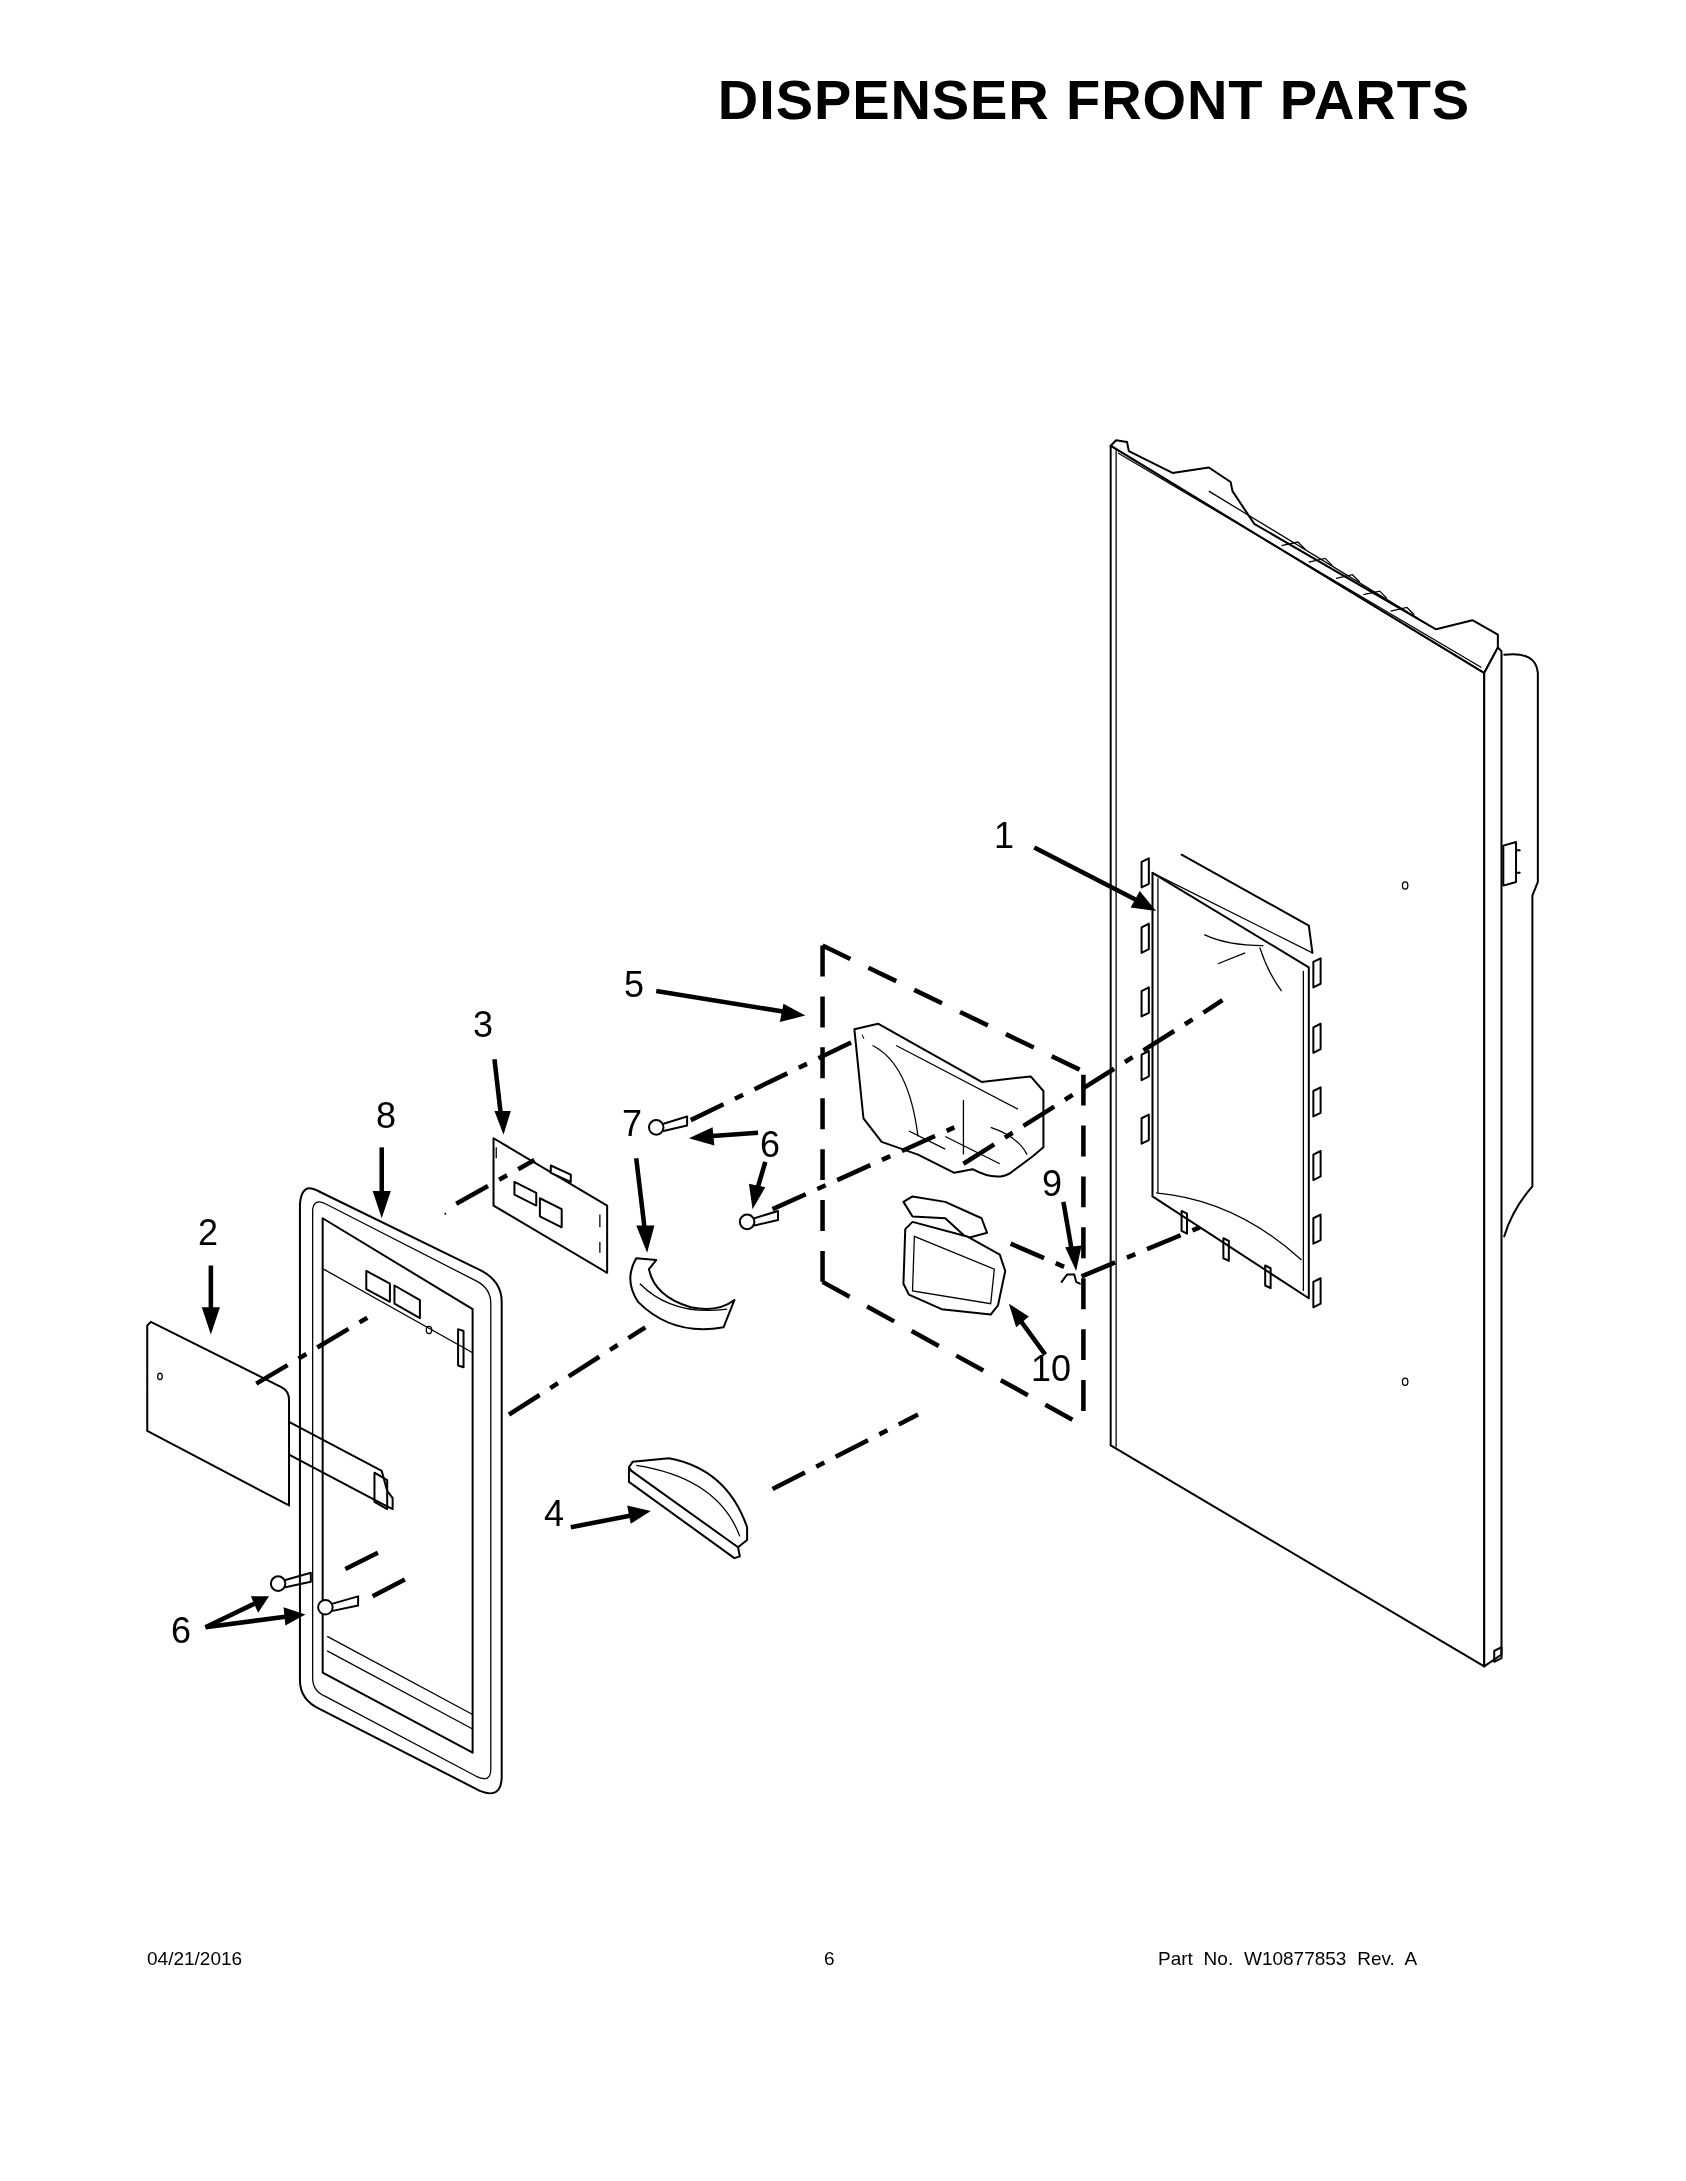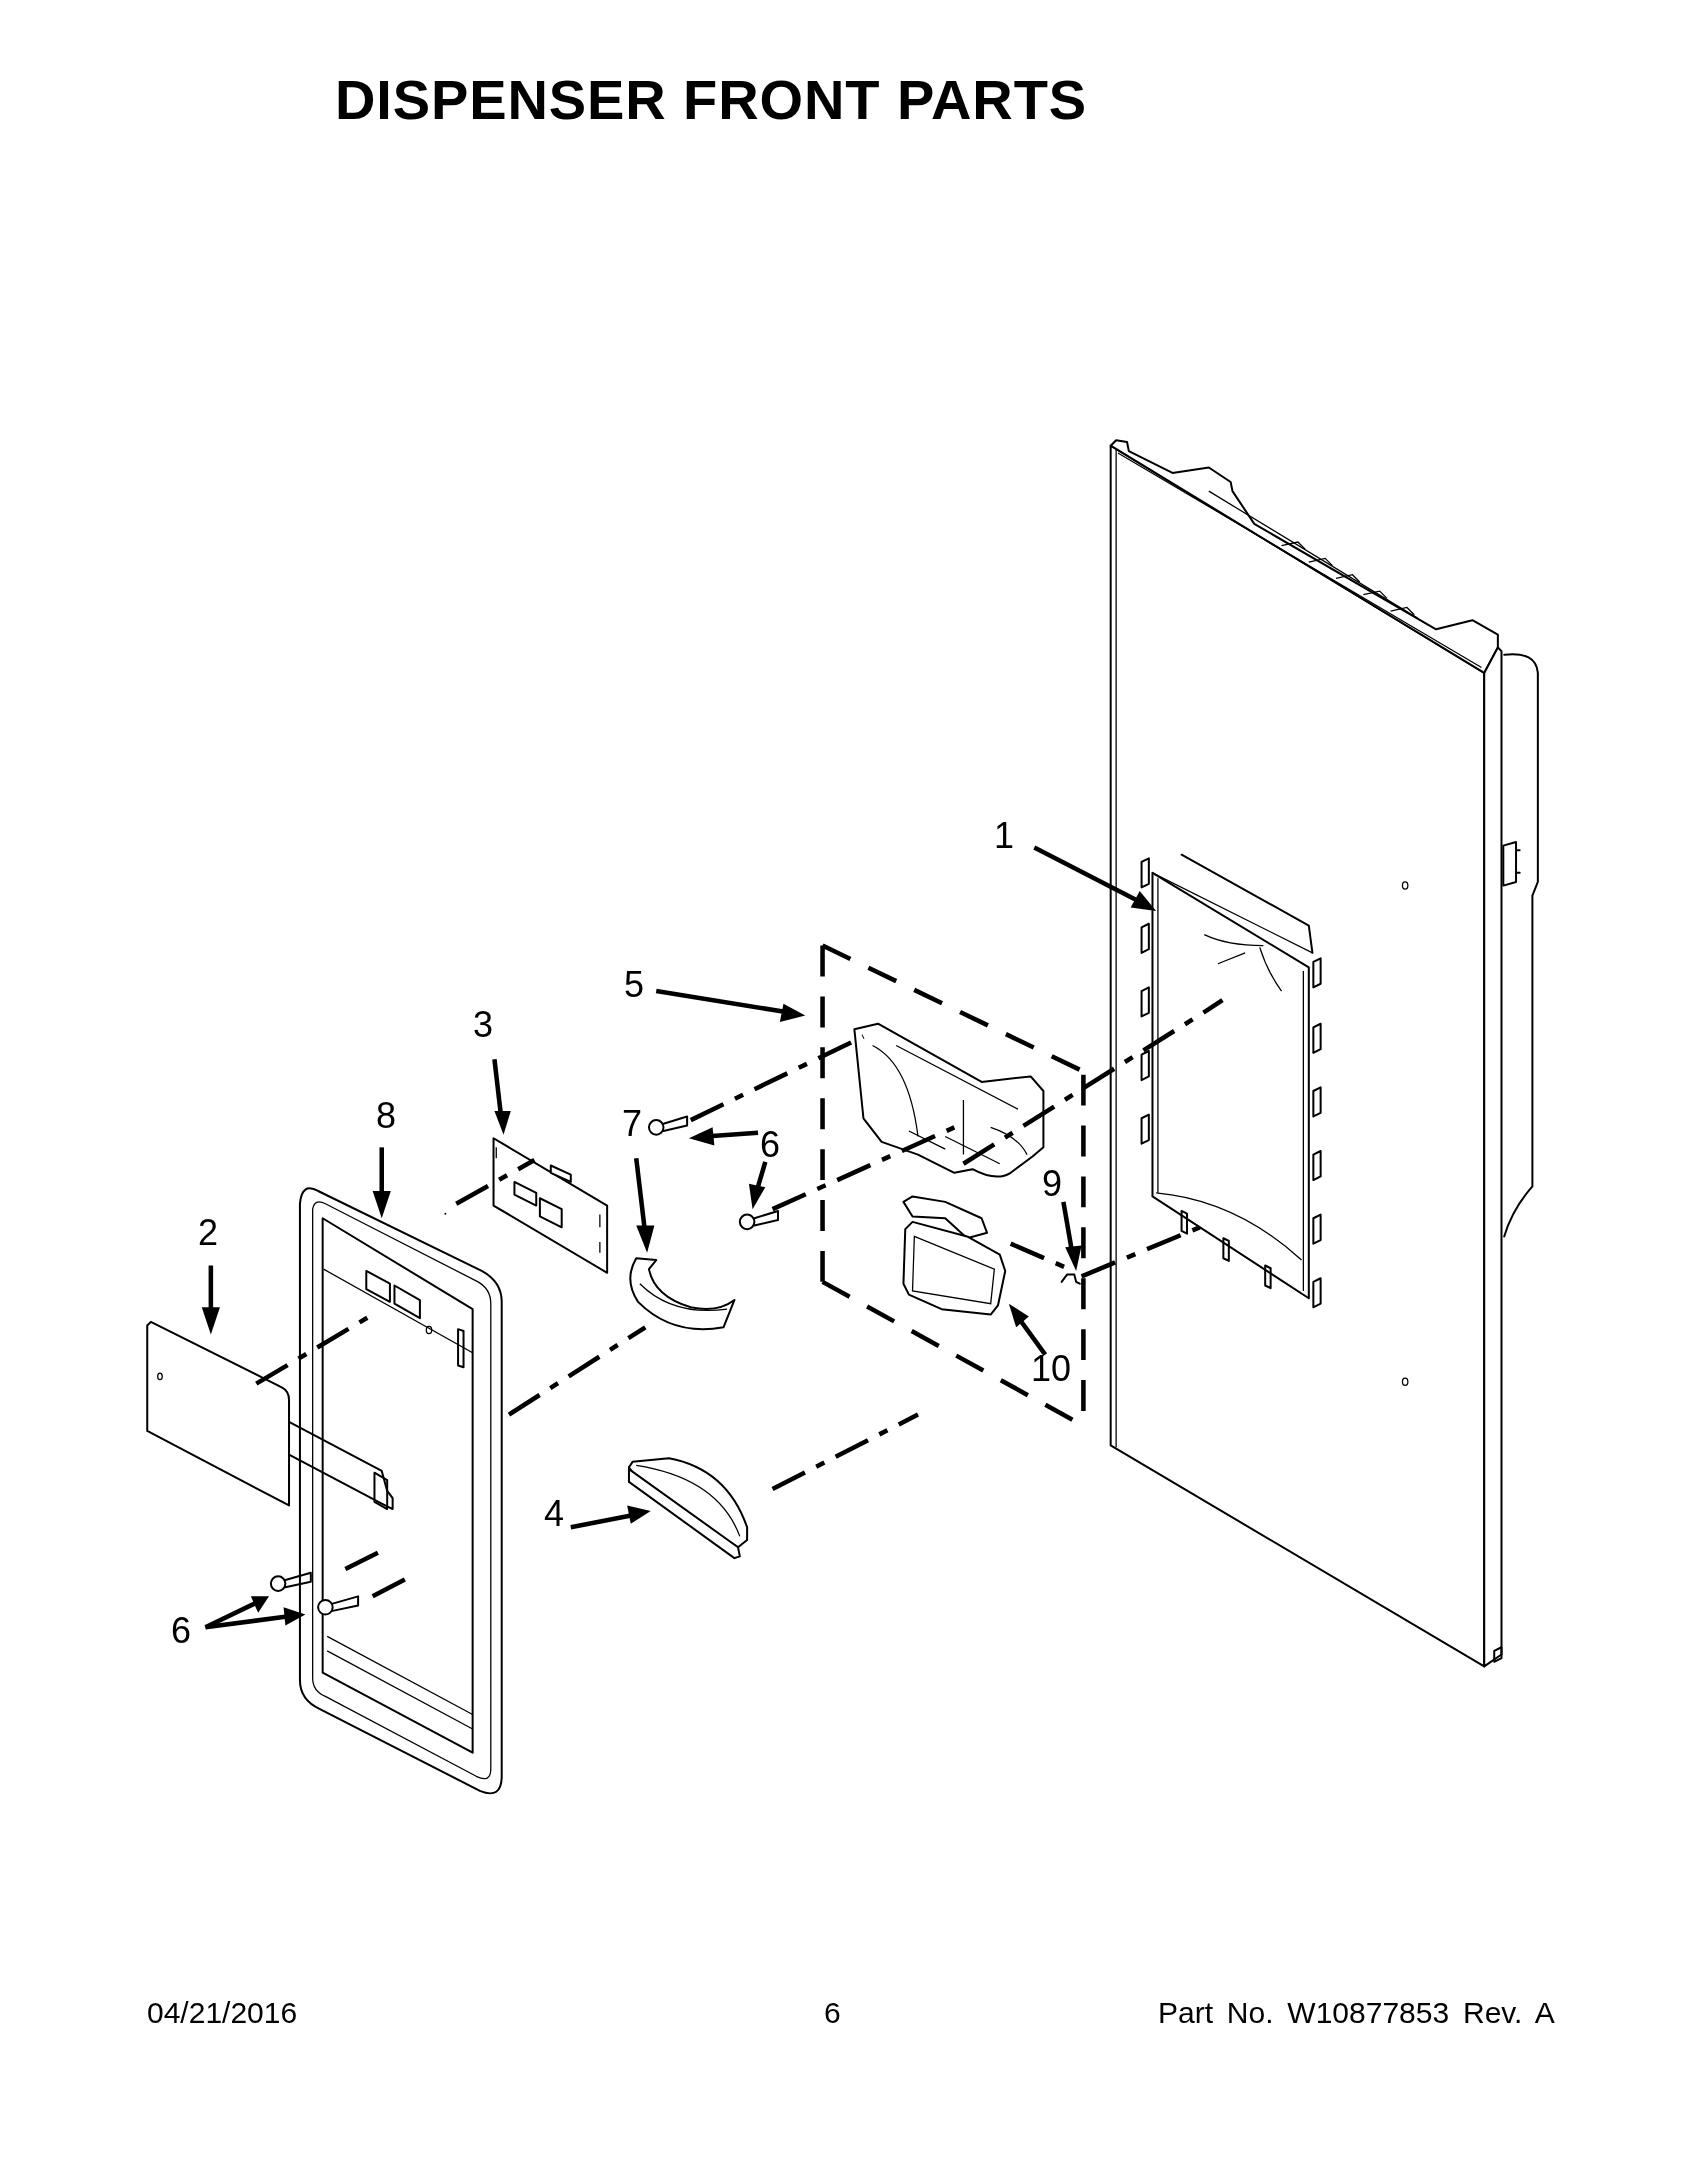--- a/index.html
+++ b/index.html
@@ -1,25 +1,25 @@
 <!DOCTYPE html>
 <html style="font-size:14.5px"><head>
 <meta charset="utf-8">
 <style>
   html, body { margin: 0; padding: 0; background: #ffffff; }
   body { width: 1686px; height: 2182px; position: relative; overflow: hidden;
          font-family: "Liberation Sans", sans-serif; color: #000; }
-  .title { position: absolute; left: 0; width: 1422px; top: 67px; text-align: center;
+  .title { position: absolute; left: 0; width: 1422px; top: 67px; text-align: right;
            font-family: "Liberation Sans", sans-serif; font-weight: bold; font-size: 56px;
-           letter-spacing: 0.9px; }
+           letter-spacing: 0.9px; padding-left: 48px; }
   .diagram { position: absolute; left: 0; top: 0; width: 1686px; height: 2182px; }
   .callout { position: absolute; font-family: "Liberation Sans", sans-serif; font-size: 36px;
              line-height: 1; }
-  .footer { position: absolute; top: 1996px; font-family: "Liberation Sans", sans-serif;
-            font-size: 30px; }
+  .footer { position: absolute; top: 1948px; font-family: "Liberation Sans", sans-serif;
+            font-size: 19px; }
   .footer-date { left: 147px; }
   .footer-page { left: 824px; }
   .footer-part { left: 1158px; word-spacing: 5.5px; }
   svg .ln { stroke: #000; fill: none; stroke-width: 2.2; stroke-linejoin: round; stroke-linecap: round; }
   svg .thin { stroke: #000; fill: none; stroke-width: 1.4; }
   svg .fill { stroke: #000; fill: #fff; stroke-width: 2.2; stroke-linejoin: round; }
   svg .dash { stroke: #000; fill: none; stroke-width: 5; stroke-dasharray: 34 22; }
   svg .dashdot { stroke: #000; fill: none; stroke-width: 5; stroke-dasharray: 40 14 10 14; }
   svg .arrow { stroke: #000; stroke-width: 5; fill: none; }
   svg .head { fill: #000; stroke: none; }

